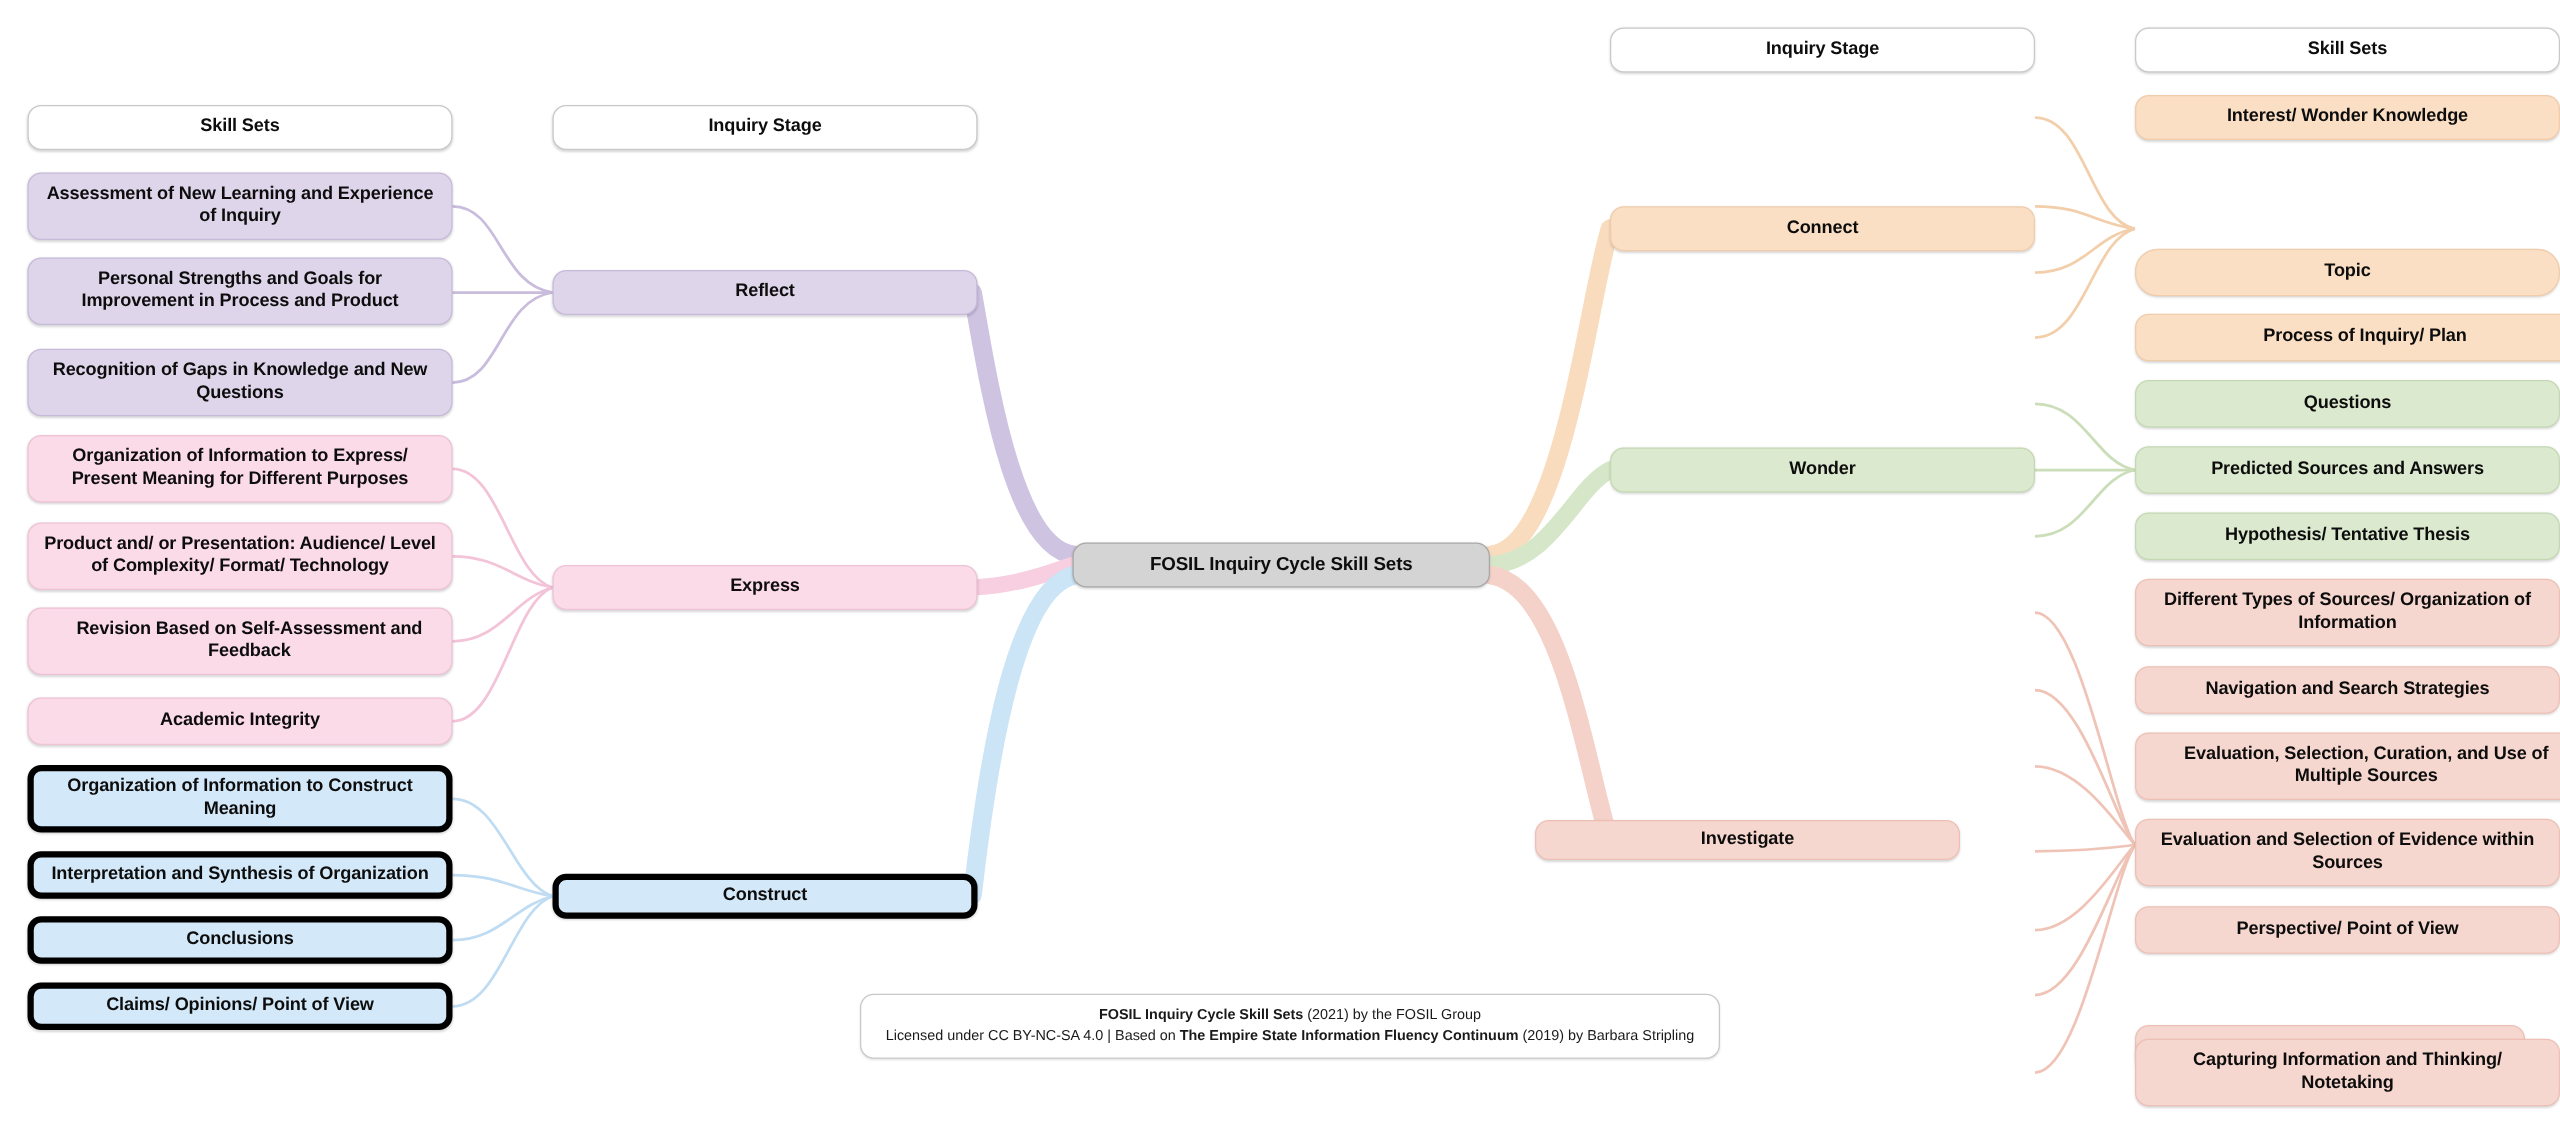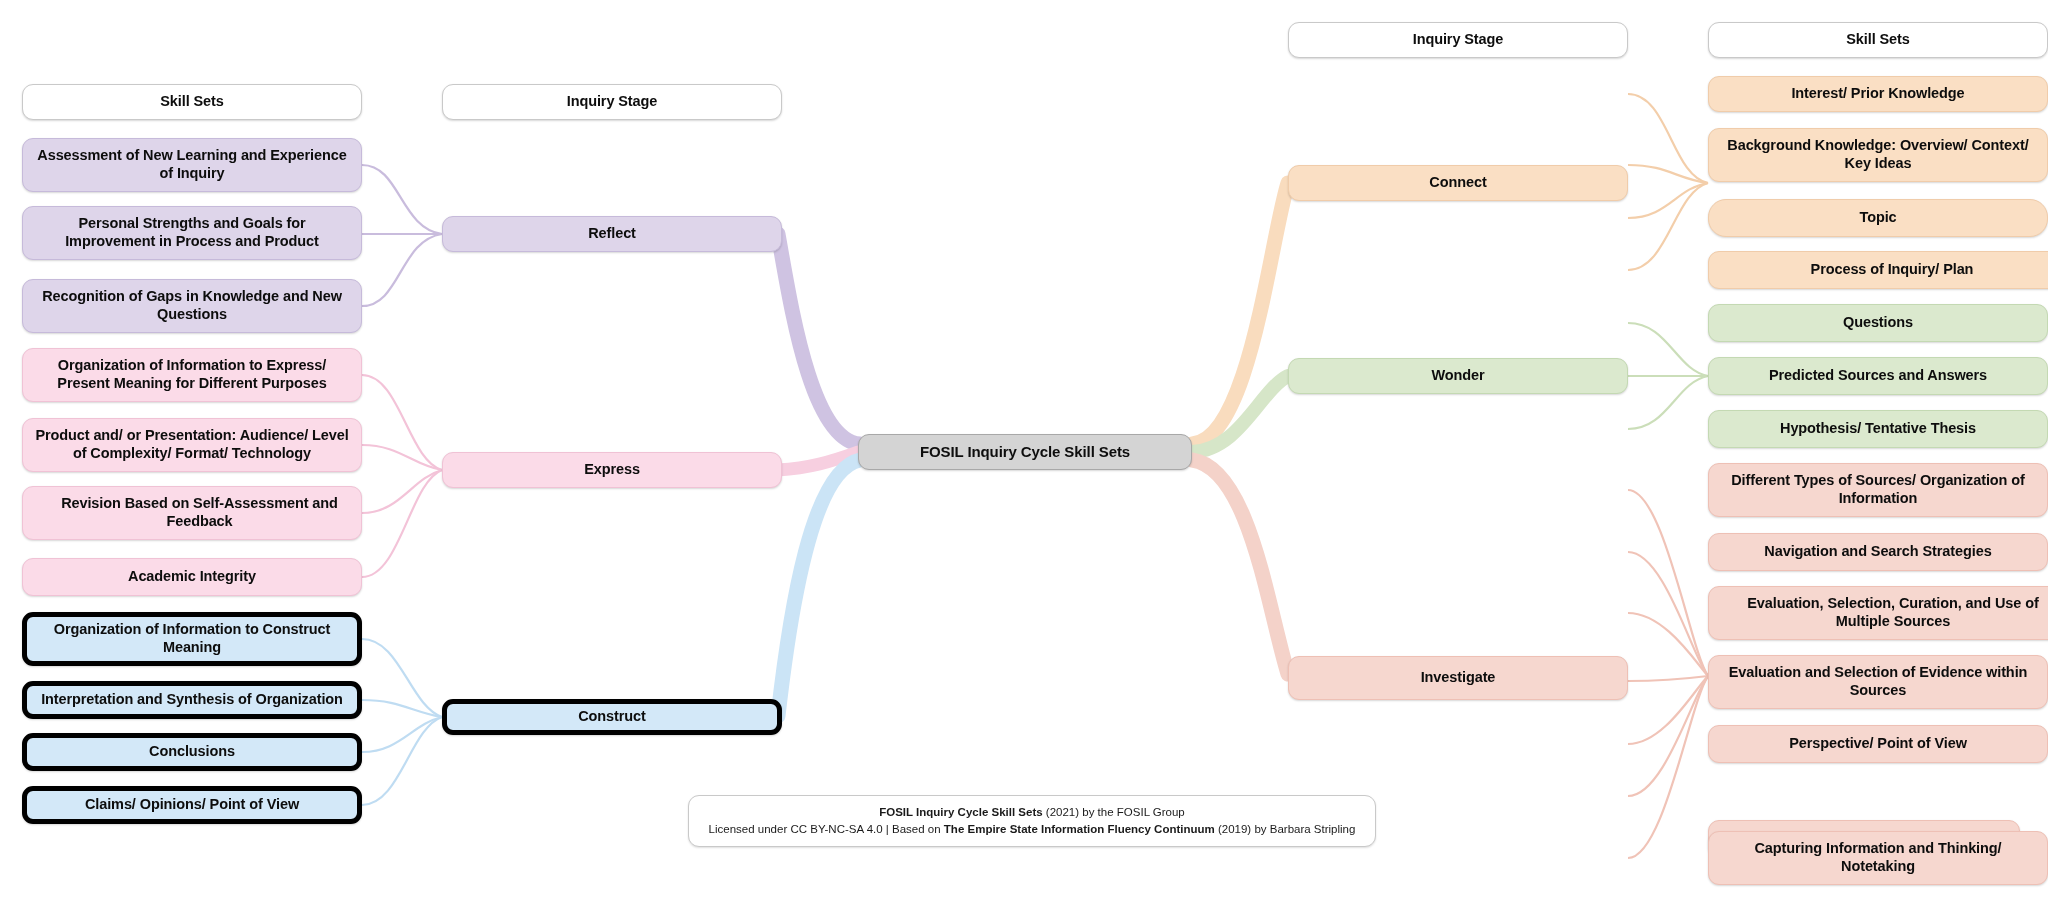--- a/index.html
+++ b/index.html
@@ -197,29 +197,26 @@
   <div class="node hdr" style="left:1708px;top:22px;width:340px;height:36px;">
     <span>Skill Sets</span>
   </div>
 
   <div class="node connect" style="left:1288px;top:165px;width:340px;height:36px;">
     <span>Connect</span>
   </div>
   <div class="node wonder" style="left:1288px;top:358px;width:340px;height:36px;">
     <span>Wonder</span>
   </div>
-  <div class="node investigate" style="left:1288px;top:656px;width:340px;height:44px;">
+  <div class="node investigate" style="left:1228px;top:656px;width:340px;height:32px;">
     <span>Investigate</span>
   </div>
 
   <div class="node connect" style="left:1708px;top:76px;width:340px;height:36px;">
-    <span>Interest/ Prior Knowledge</span>
-  </div>
-  <div class="node connect" style="left:1708px;top:128px;width:340px;height:54px;">
-    <span>Background Knowledge: Overview/ Context/ Key Ideas</span>
+    <span>Interest/ Wonder Knowledge</span>
   </div>
   <div class="node connect" style="left:1708px;top:199px;width:340px;height:38px;border-radius:18px;">
     <span>Topic</span>
   </div>
   <div class="node connect" style="left:1708px;top:251px;width:368px;height:38px;">
     <span>Process of Inquiry/ Plan</span>
   </div>
 
   <div class="node wonder" style="left:1708px;top:304px;width:340px;height:38px;">
     <span>Questions</span>

